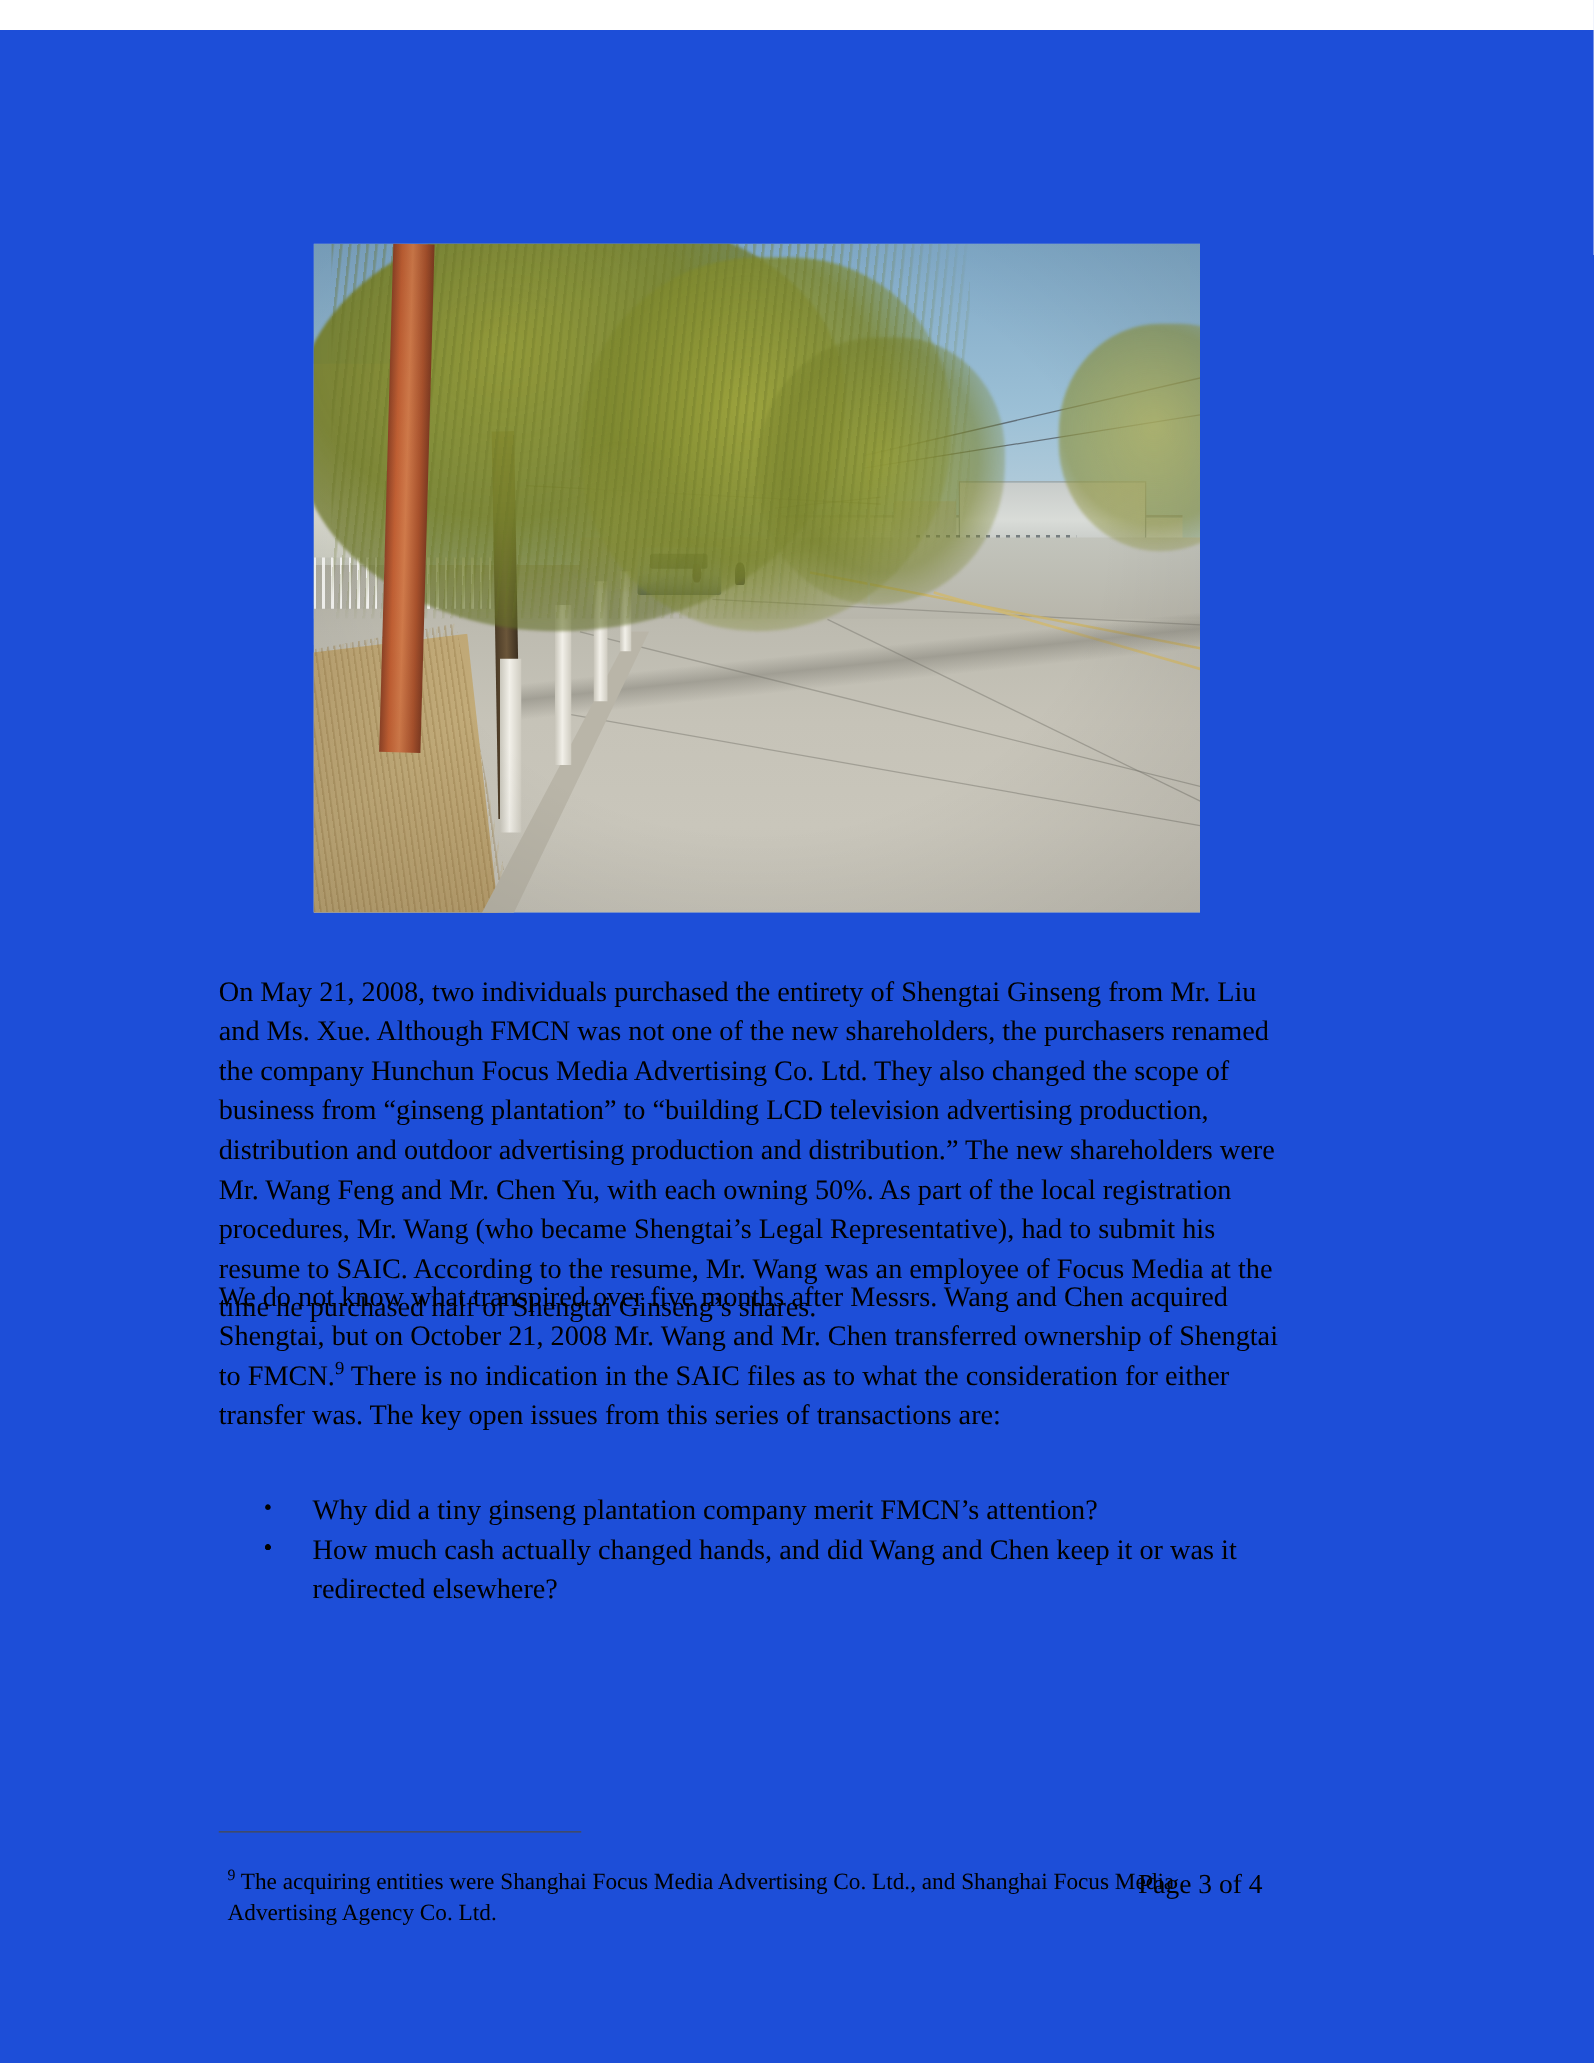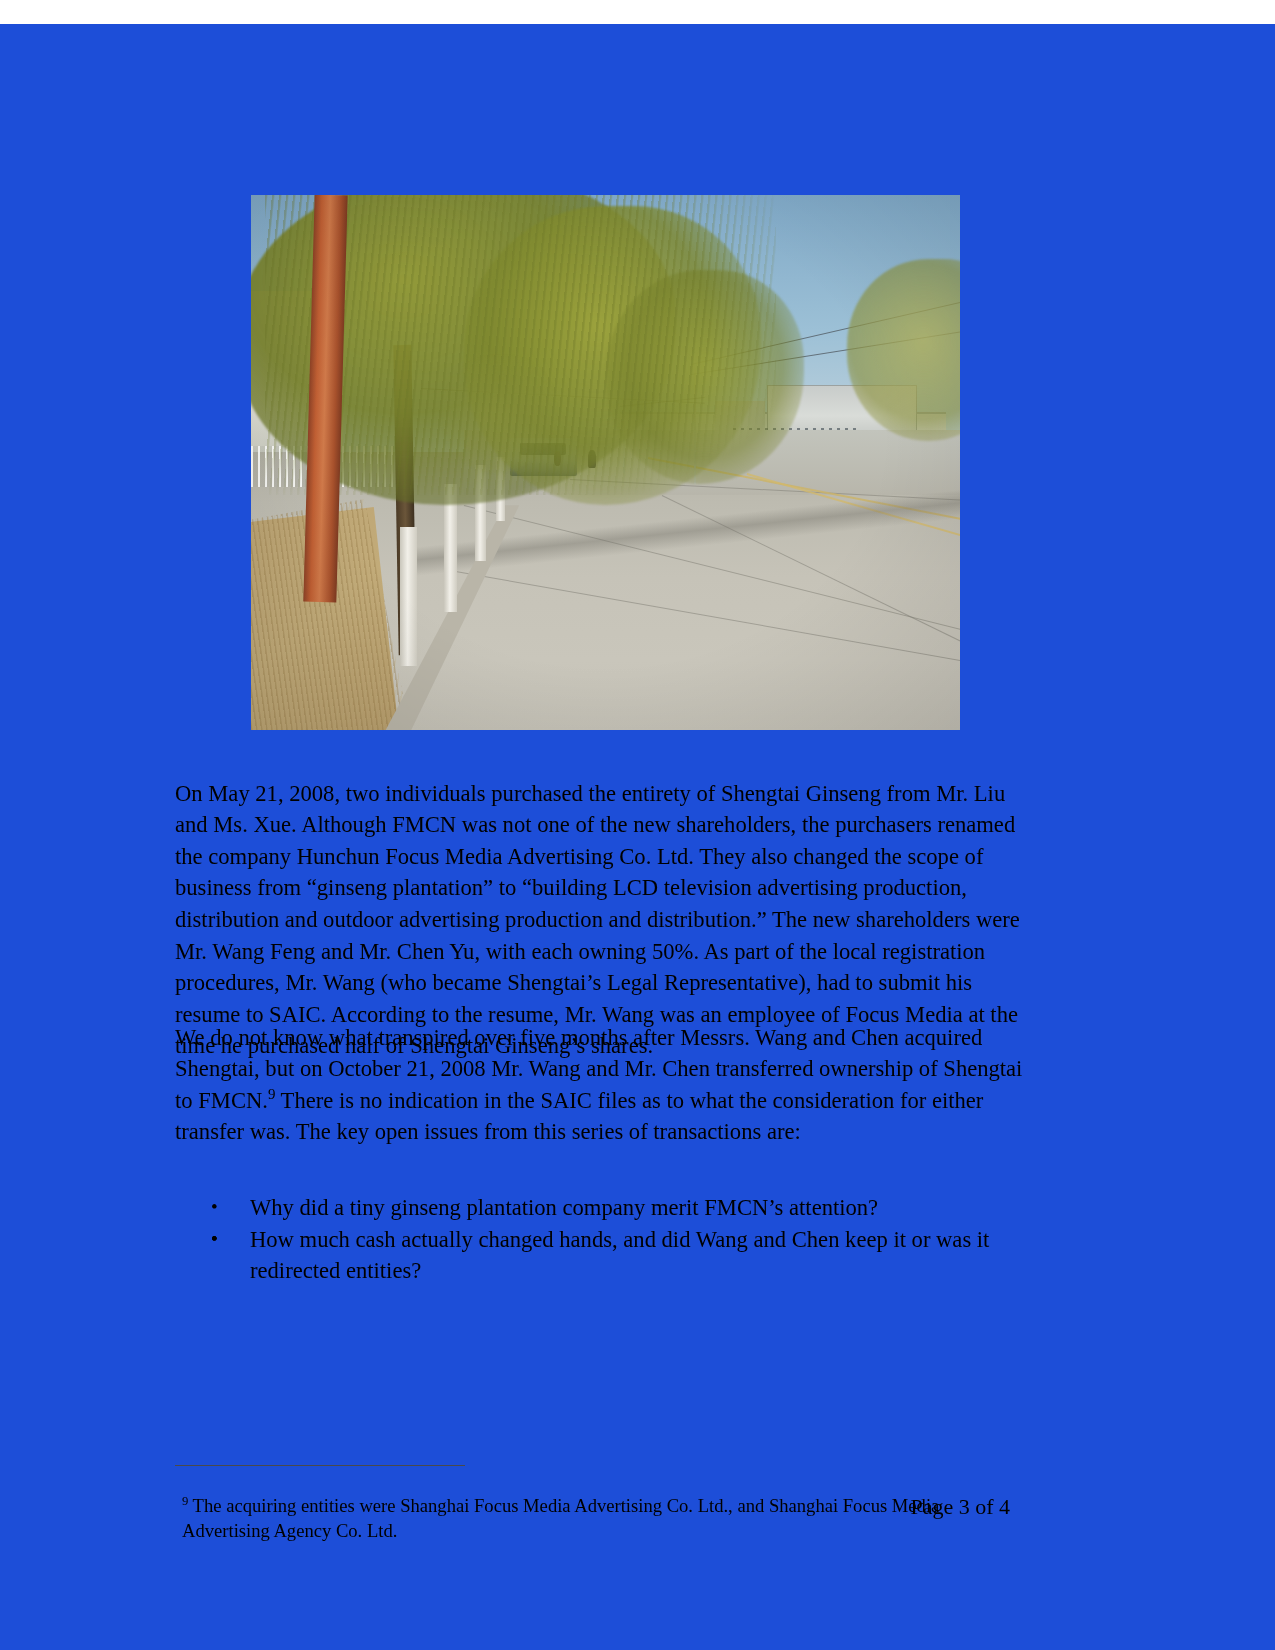--- a/index.html
+++ b/index.html
@@ -462,21 +462,21 @@
       <span>Why did a tiny ginseng plantation company merit FMCN’s attention?</span>
     </li>
     <li>
       <span class="bullet-glyph">•</span>
     </li>
     <li>
       <span class="bullet-glyph">•</span>
     </li>
     <li>
       <span class="bullet-glyph">•</span>
-      <span>How much cash actually changed hands, and did Wang and Chen keep it or was it redirected entities?</span>
+      <span>How much cash actually changed hands, and did Wang and Chen keep it or was it redirected elsewhere?</span>
     </li>
   </ul>
 
   <div class="footnote-rule"></div>
   <p class="footnote"><span class="sup">9</span><span> The acquiring entities were Shanghai Focus Media Advertising Co. Ltd., and Shanghai Focus Media Advertising Agency Co. Ltd.</span></p>
 
   <div class="page-footer">Page 3 of 4</div>
 
 </div>
 

